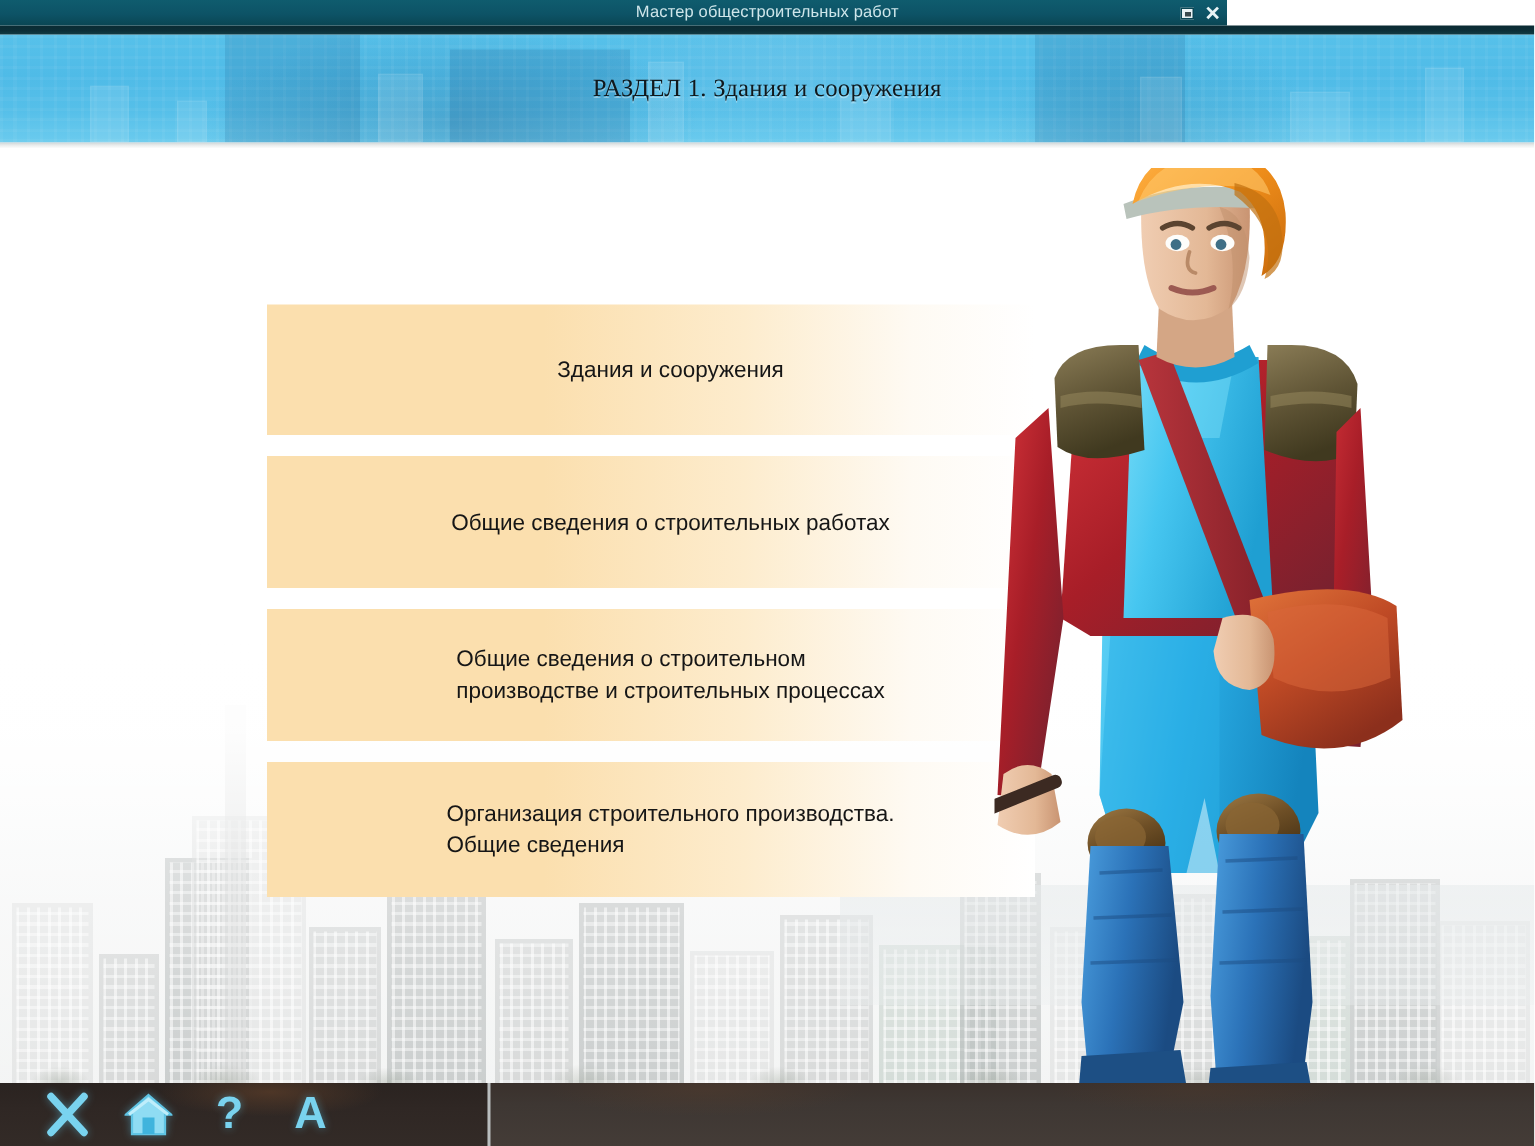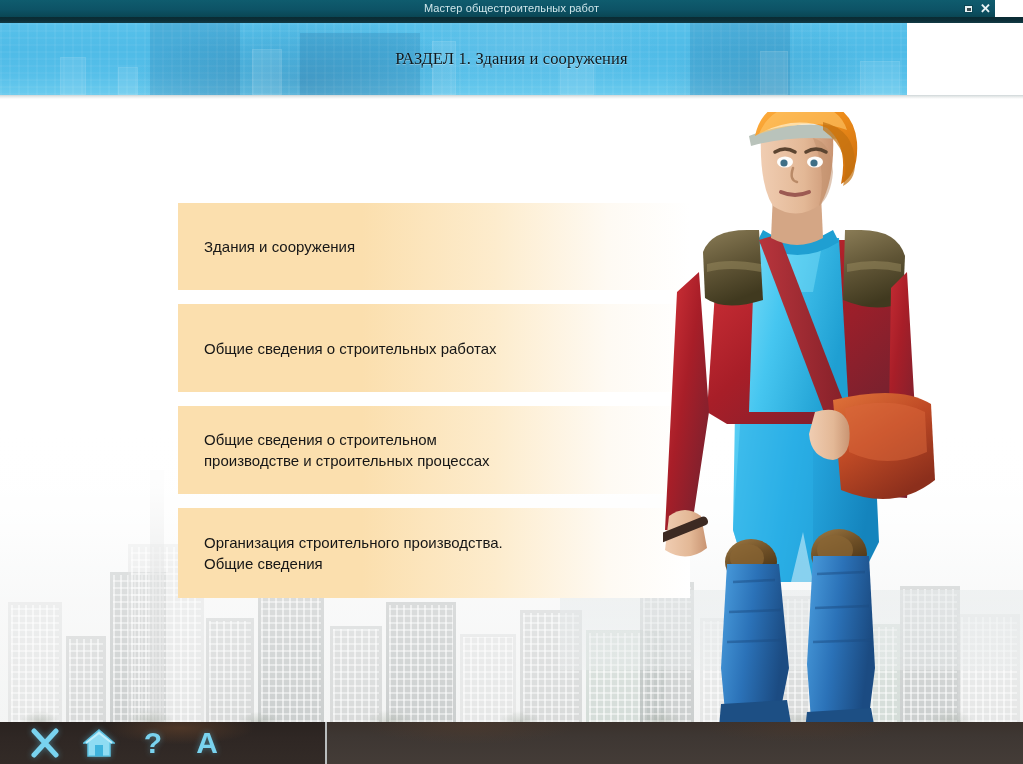--- a/index.html
+++ b/index.html
@@ -12,21 +12,21 @@
 
   #app {
     position:relative;
     width:1023px; height:764px;
     background:#ffffff;
     overflow:hidden;
   }
 
   
   .titlebar{
-    position:absolute; left:0; top:0; width:995px; height:17px;
+    position:absolute; left:0; top:0; width:818px; height:17px;
     background:linear-gradient(180deg,#0f5c6e 0%,#0d5366 55%,#0a4654 100%);
     z-index:60;
   }
   .titlebar-text{
     position:absolute; left:0; top:0; width:1023px; height:17px;
     line-height:17px; text-align:center;
     color:#cfe6ea; font-size:11px; letter-spacing:.1px;
     white-space:nowrap; overflow:hidden;
   }
   .wincontrols{
@@ -53,21 +53,21 @@
   .wbtn .xg{ font-size:13px; font-weight:bold; color:#eaf4f6; }
 
   .titlebar-shadow{
     position:absolute; left:0; top:17px; width:1023px; height:6px;
     background:linear-gradient(180deg,#0a2b33 0%,#0c2f38 60%,#123b45 100%);
     z-index:59;
   }
 
   
   .header{
-    position:absolute; left:0; top:23px; width:907px; height:72px;
+    position:absolute; left:0; top:23px; width:1023px; height:72px;
     background:
       radial-gradient(ellipse 230px 90px at 300px 58px, rgba(40,105,150,.30), rgba(40,105,150,0) 72%),
       radial-gradient(ellipse 190px 80px at 530px 20px, rgba(120,200,235,.45), rgba(120,200,235,0) 70%),
       radial-gradient(ellipse 150px 110px at 770px 70px, rgba(40,110,155,.20), rgba(40,110,155,0) 72%),
       linear-gradient(180deg,#57c1ea 0%,#4fbbe7 38%,#55bfe9 70%,#6bcbee 100%);
     overflow:hidden;
     z-index:50;
   }
   
   .header .tex{
@@ -148,20 +148,21 @@
     z-index:20;
   }
   .menu-item{
     position:relative;
     width:512px;
     background:linear-gradient(90deg,#fbdfae 0%,#fbdfae 36%,#fdeccd 62%,#fefaf3 84%,#ffffff 100%);
     display:flex; align-items:center;
     padding:0 0 0 26px;
     cursor:pointer;
     margin-bottom:14px;
+    justify-content:center;
   }
   .menu-item:last-child{ margin-bottom:0; }
   .menu-item .lbl{
     color:#161616; font-size:15px; line-height:21px;
     white-space:pre-line;
   }
   .mi-h1{ height:87px; }
   .mi-h2{ height:88px; }
   .mi-h3{ height:88px; }
   .mi-h4{ height:90px; }

